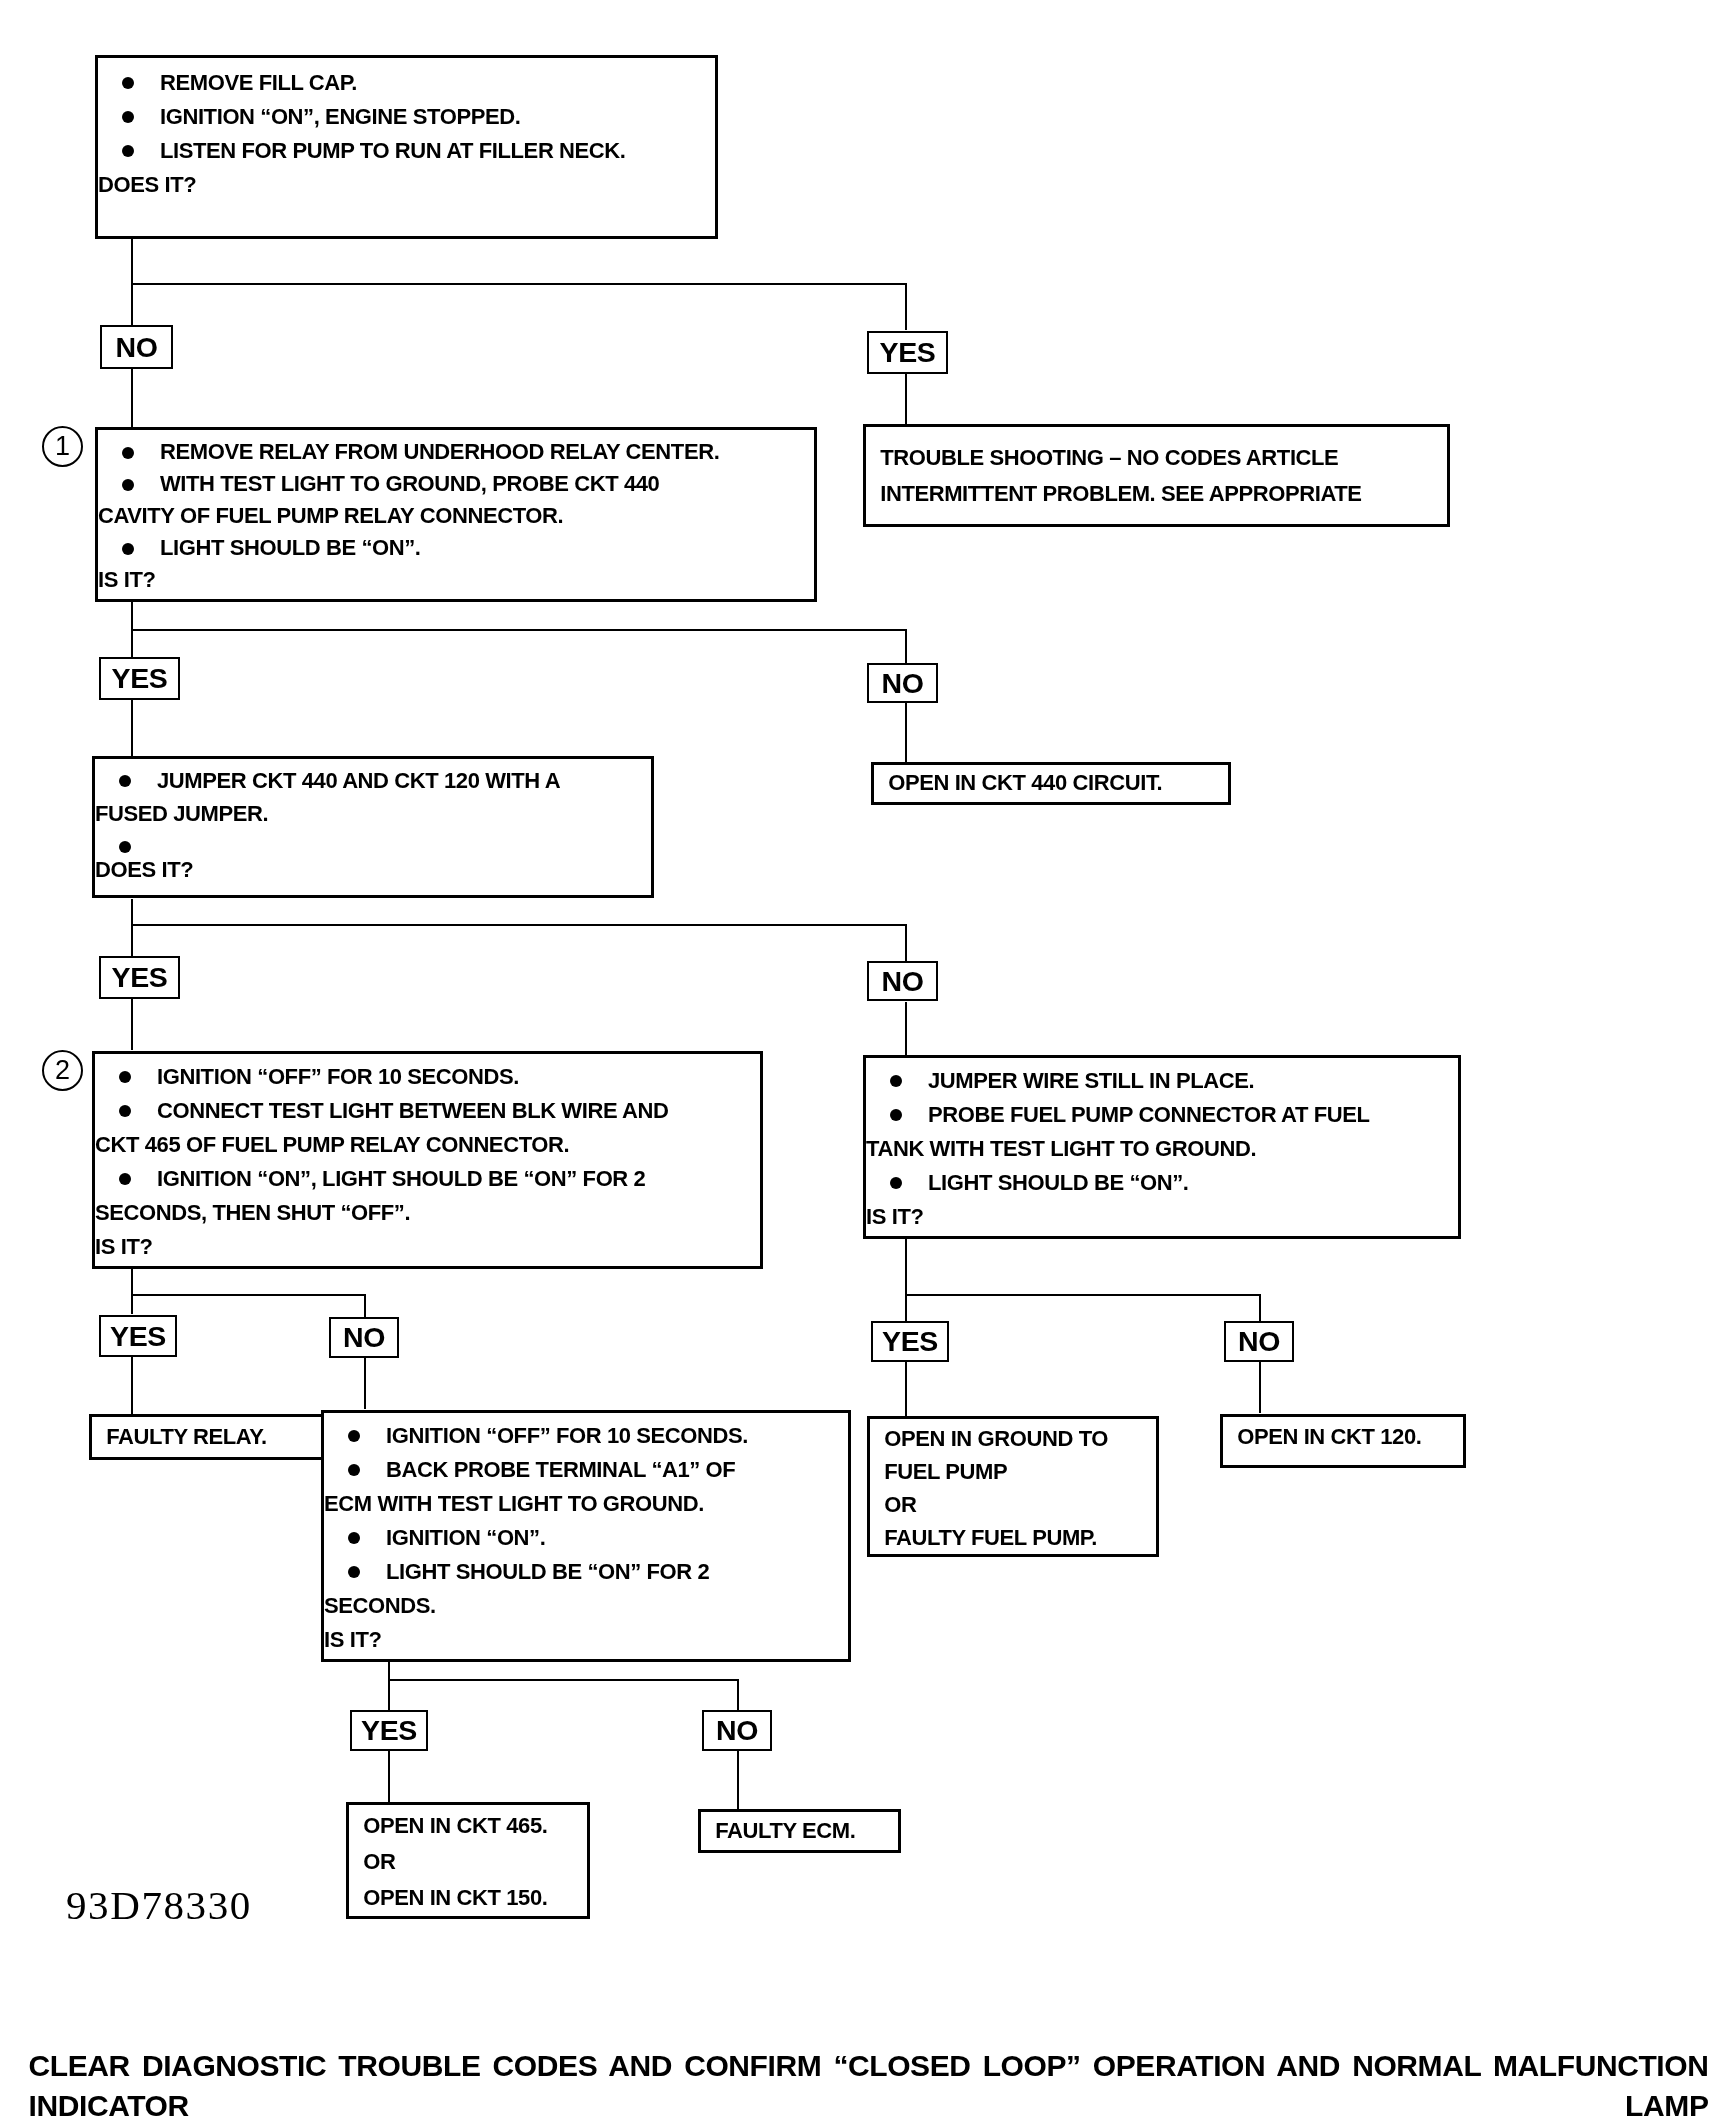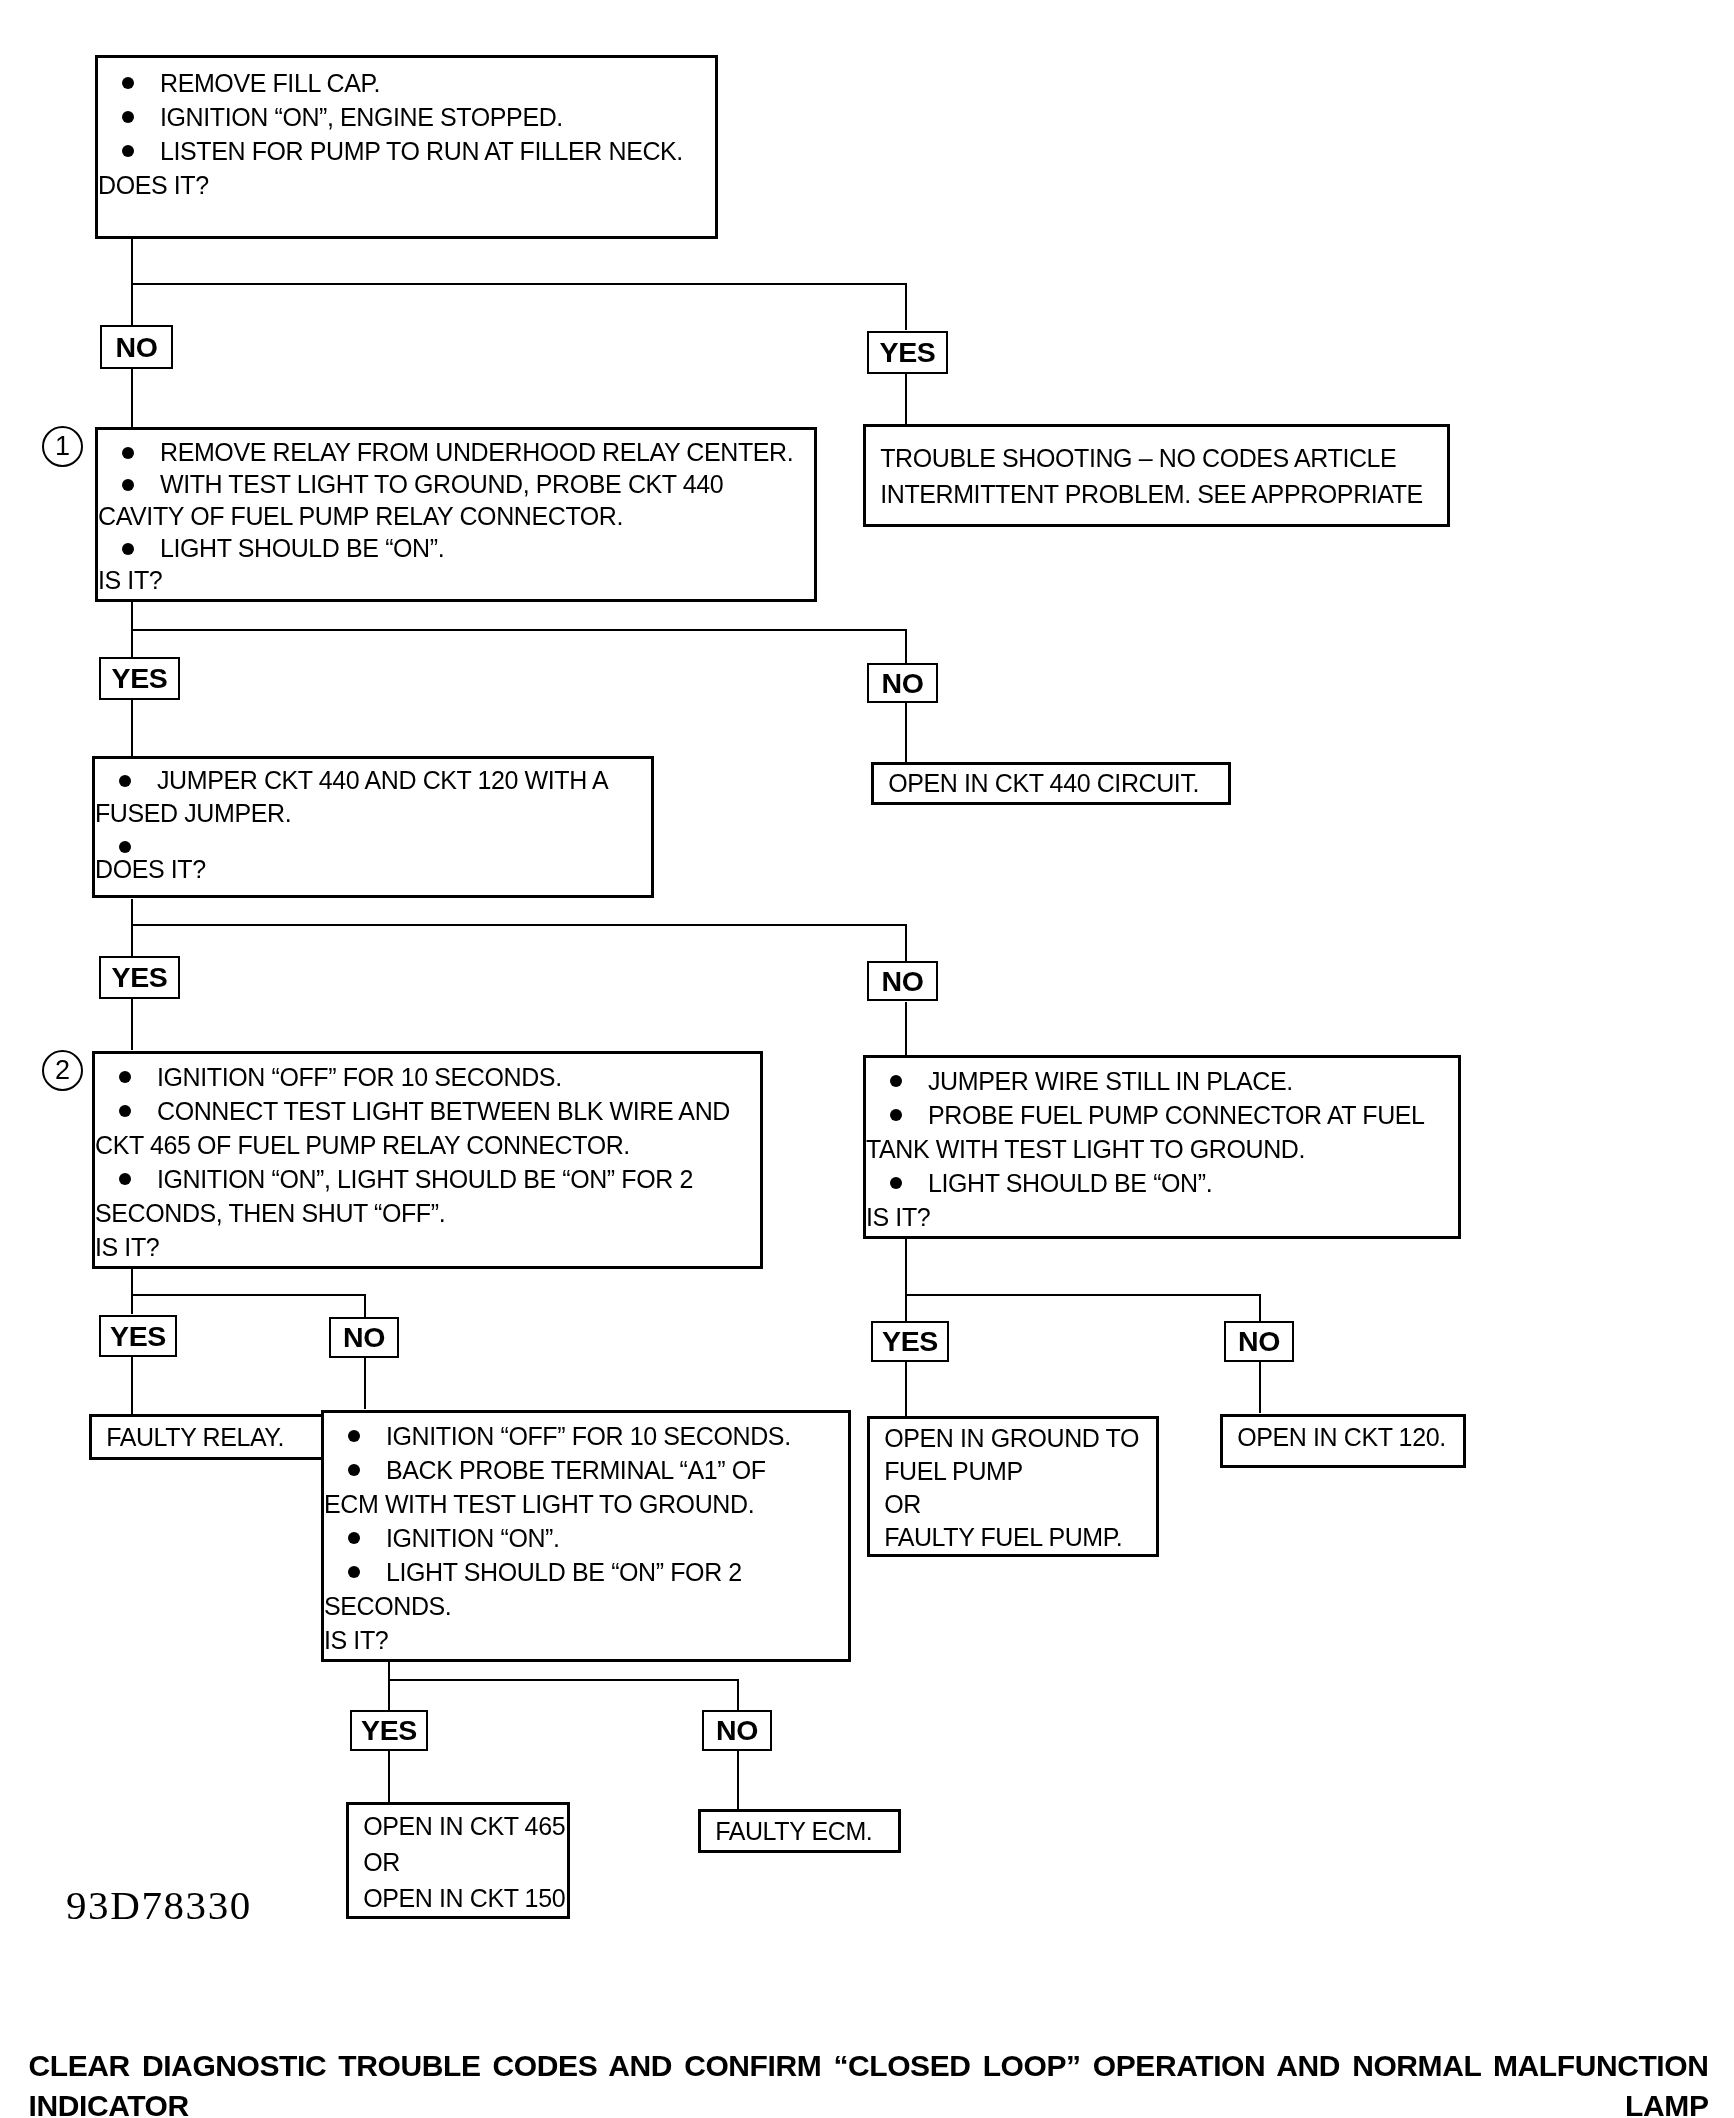--- a/index.html
+++ b/index.html
@@ -7,21 +7,21 @@
         font-family:"Liberation Sans","DejaVu Sans",sans-serif;color:#000;overflow:hidden}
   .box{position:absolute;border:3.2px solid #000;background:#fff;box-sizing:border-box}
   .lbl{position:absolute;border:2.4px solid #000;background:#fff;box-sizing:border-box;
        display:flex;align-items:center;justify-content:center;
        font-size:28.5px;font-weight:700;letter-spacing:-0.4px}
   .circ{position:absolute;width:41px;height:41px;border:2.4px solid #000;border-radius:50%;
         background:#fff;box-sizing:border-box;display:flex;align-items:center;justify-content:center;
         font-size:27px;font-weight:400}
   .vln{position:absolute;width:2.4px;background:#000}
   .hln{position:absolute;height:2.4px;background:#000}
-  .btxt-wrap{font-size:25px;font-weight:400;letter-spacing:-0.4px;white-space:nowrap}
+  .btxt-wrap{font-size:22px;font-weight:700;letter-spacing:-0.4px;white-space:nowrap}
   .brow{display:flex;align-items:flex-start}
   .dot{flex:0 0 auto;width:12px;height:12px;border-radius:50%;background:#000;margin:11px 0 0 24px}
   .brow .bt{margin-left:26px}
   .crow{}
   .plain{margin-left:14.2px}
   .lh42{line-height:33px}.lh43{line-height:34px}.lh41{line-height:32px}
   .lh45{line-height:36px}.lh46{line-height:36px}
   #figure-code{position:absolute;left:66px;top:1881px;font-family:"Liberation Serif","DejaVu Serif",serif;
        font-size:41px;font-weight:400;letter-spacing:1.6px}
   #footer{position:absolute;left:28.5px;top:2046px;width:1680px;font-size:30px;font-weight:700;
@@ -227,21 +227,21 @@
 
   <div class="box" style="left:1220px;top:1414px;width:246px;height:54px">
     <div class="btxt-wrap" style="line-height:40px">
       <div class="plain">OPEN IN CKT 120.</div>
     </div>
   </div>
 
   <div class="lbl" style="left:350px;top:1710px;width:78px;height:41px">YES</div>
   <div class="lbl" style="left:702px;top:1710px;width:70px;height:41px">NO</div>
 
-  <div class="box" style="left:346px;top:1802px;width:224px;height:117px">
+  <div class="box" style="left:346px;top:1802px;width:244px;height:117px">
     <div class="btxt-wrap lh45" style="padding-top:3.2px">
       <div class="plain">OPEN IN CKT 465.</div>
       <div class="plain">OR</div>
       <div class="plain">OPEN IN CKT 150.</div>
     </div>
   </div>
 
   <div class="box" style="left:698px;top:1809px;width:203px;height:44px">
     <div class="btxt-wrap" style="line-height:38px">
       <div class="plain">FAULTY ECM.</div>

